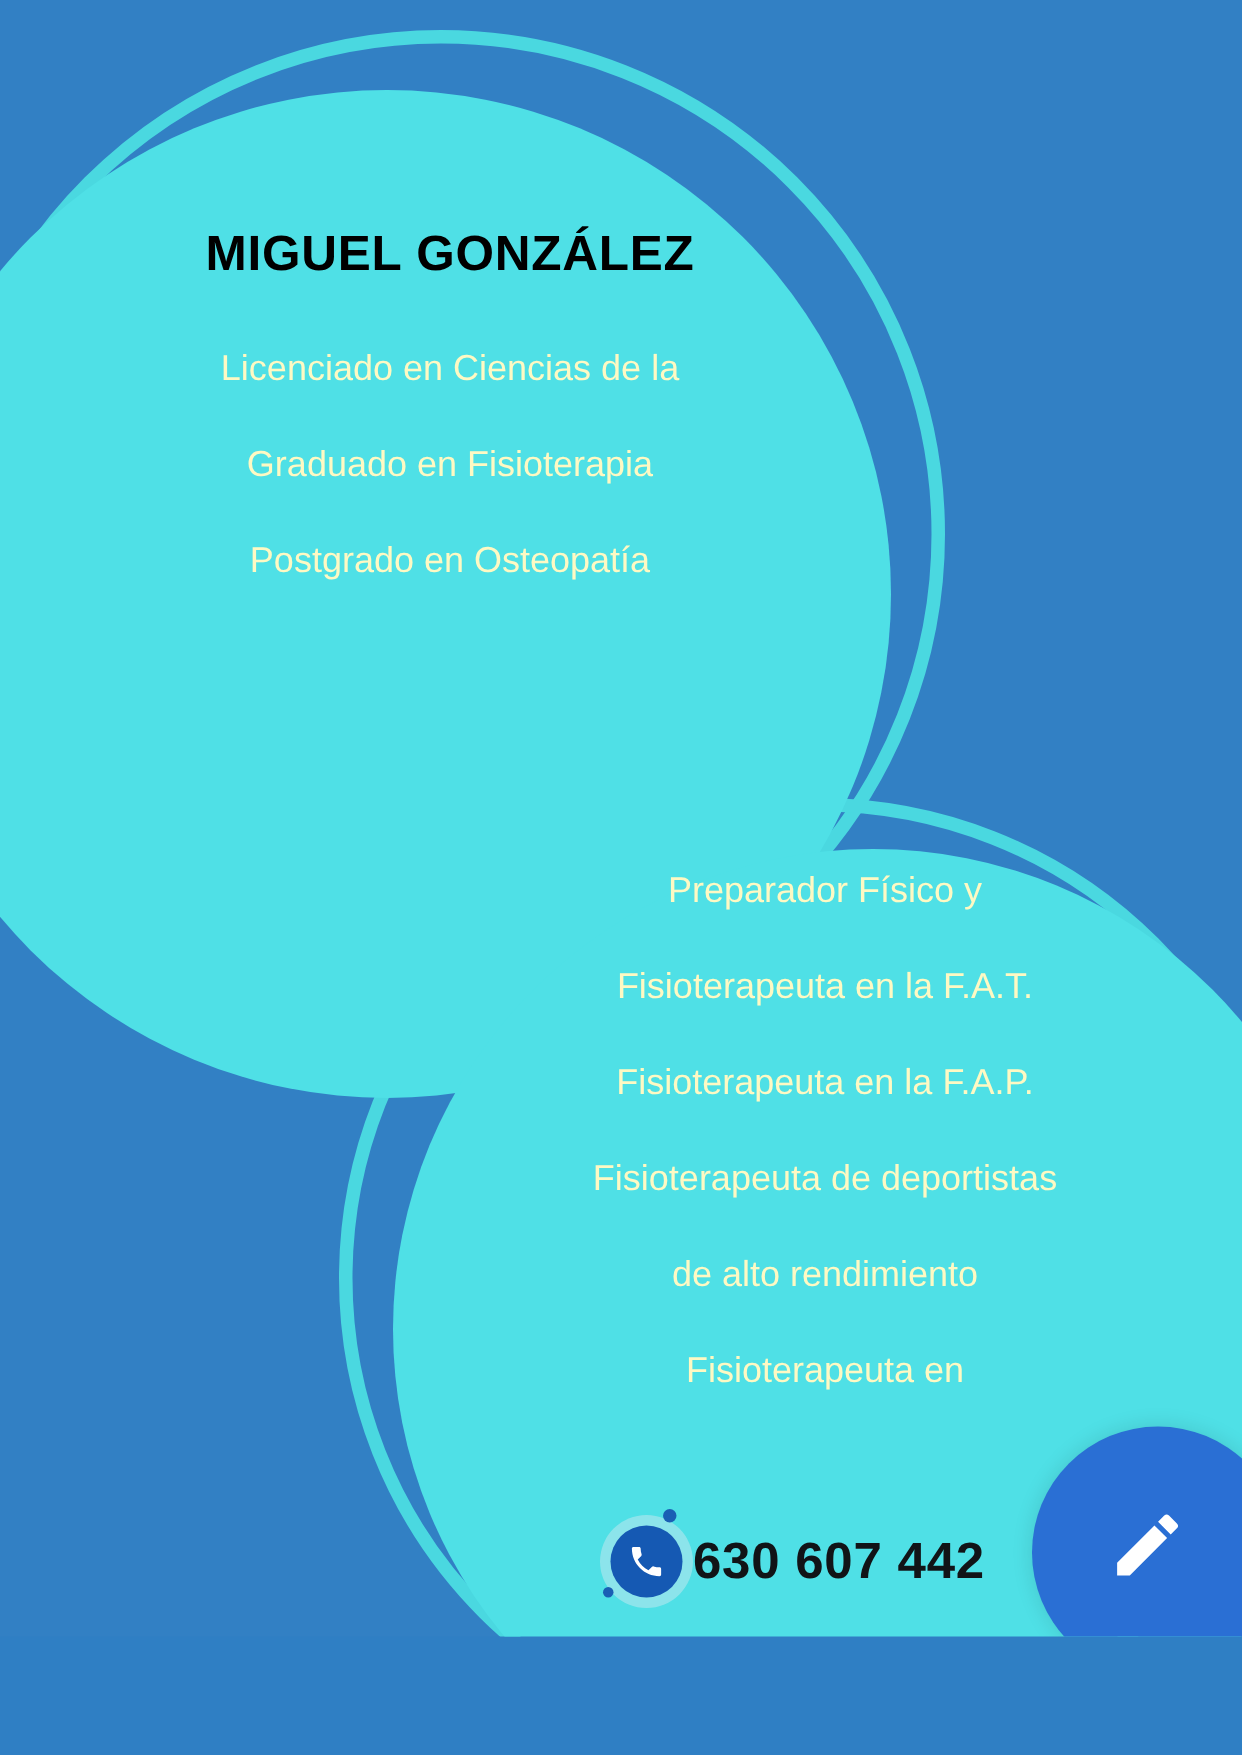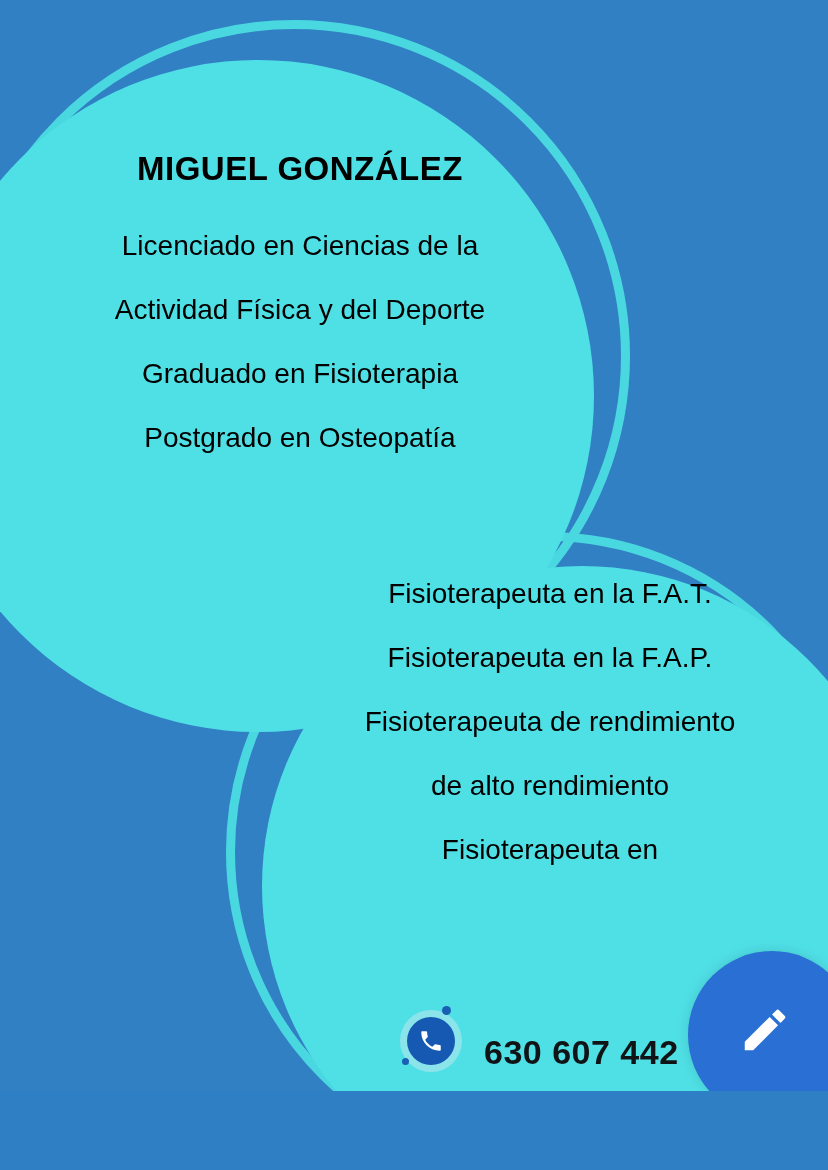--- a/index.html
+++ b/index.html
@@ -78,23 +78,23 @@
     color: #16181b;
   }
   .name {
     font-size: 33px;
     font-weight: bold;
     letter-spacing: 0.5px;
     margin-bottom: 26px;
     color: #000000;
   }
   .line {
-    font-size: 28px;
+    font-size: 24px;
     line-height: 64px;
-    color: #000000;
+    color: #fef9c3;
     white-space: nowrap;
   }
 
   .block-bottom {
     position: absolute;
     left: 280px;
     top: 562px;
     width: 540px;
     text-align: center;
     color: #16181b;
@@ -103,22 +103,21 @@
     line-height: 64px;
   }
 
   
   .phone-row {
     position: absolute;
     left: 400px;
     top: 1010px;
     width: 400px;
     display: flex;
-    align-items: flex-end;
-    gap: 22px;
+    align-items: center;
   }
   .phone-badge {
     width: 62px;
     height: 62px;
     position: relative;
     flex: 0 0 auto;
   }
   .phone-badge .halo {
     position: absolute;
     left: 0; top: 0;
@@ -181,29 +180,29 @@
 <div id="card">
 
   <div class="ring-top"></div>
   <div class="ring-bottom"></div>
   <div class="disc-top"></div>
   <div class="disc-bottom"></div>
 
   <div class="block-top">
     <div class="name">MIGUEL GONZÁLEZ</div>
     <div class="line">Licenciado en Ciencias de la</div>
-    <div class="line">Actividad Física y del Deporte</div>
     <div class="line">Graduado en Fisioterapia</div>
     <div class="line">Postgrado en Osteopatía</div>
   </div>
 
   <div class="block-bottom">
+    <div class="line">Preparador Físico y</div>
     <div class="line">Fisioterapeuta en la F.A.T.</div>
     <div class="line">Fisioterapeuta en la F.A.P.</div>
-    <div class="line">Fisioterapeuta de rendimiento</div>
+    <div class="line">Fisioterapeuta de deportistas</div>
     <div class="line">de alto rendimiento</div>
     <div class="line">Fisioterapeuta en</div>
   </div>
 
   <div class="phone-row">
     <div class="phone-badge">
       <div class="halo"></div>
       <div class="dot d1"></div>
       <div class="dot d2"></div>
       <div class="circle">

